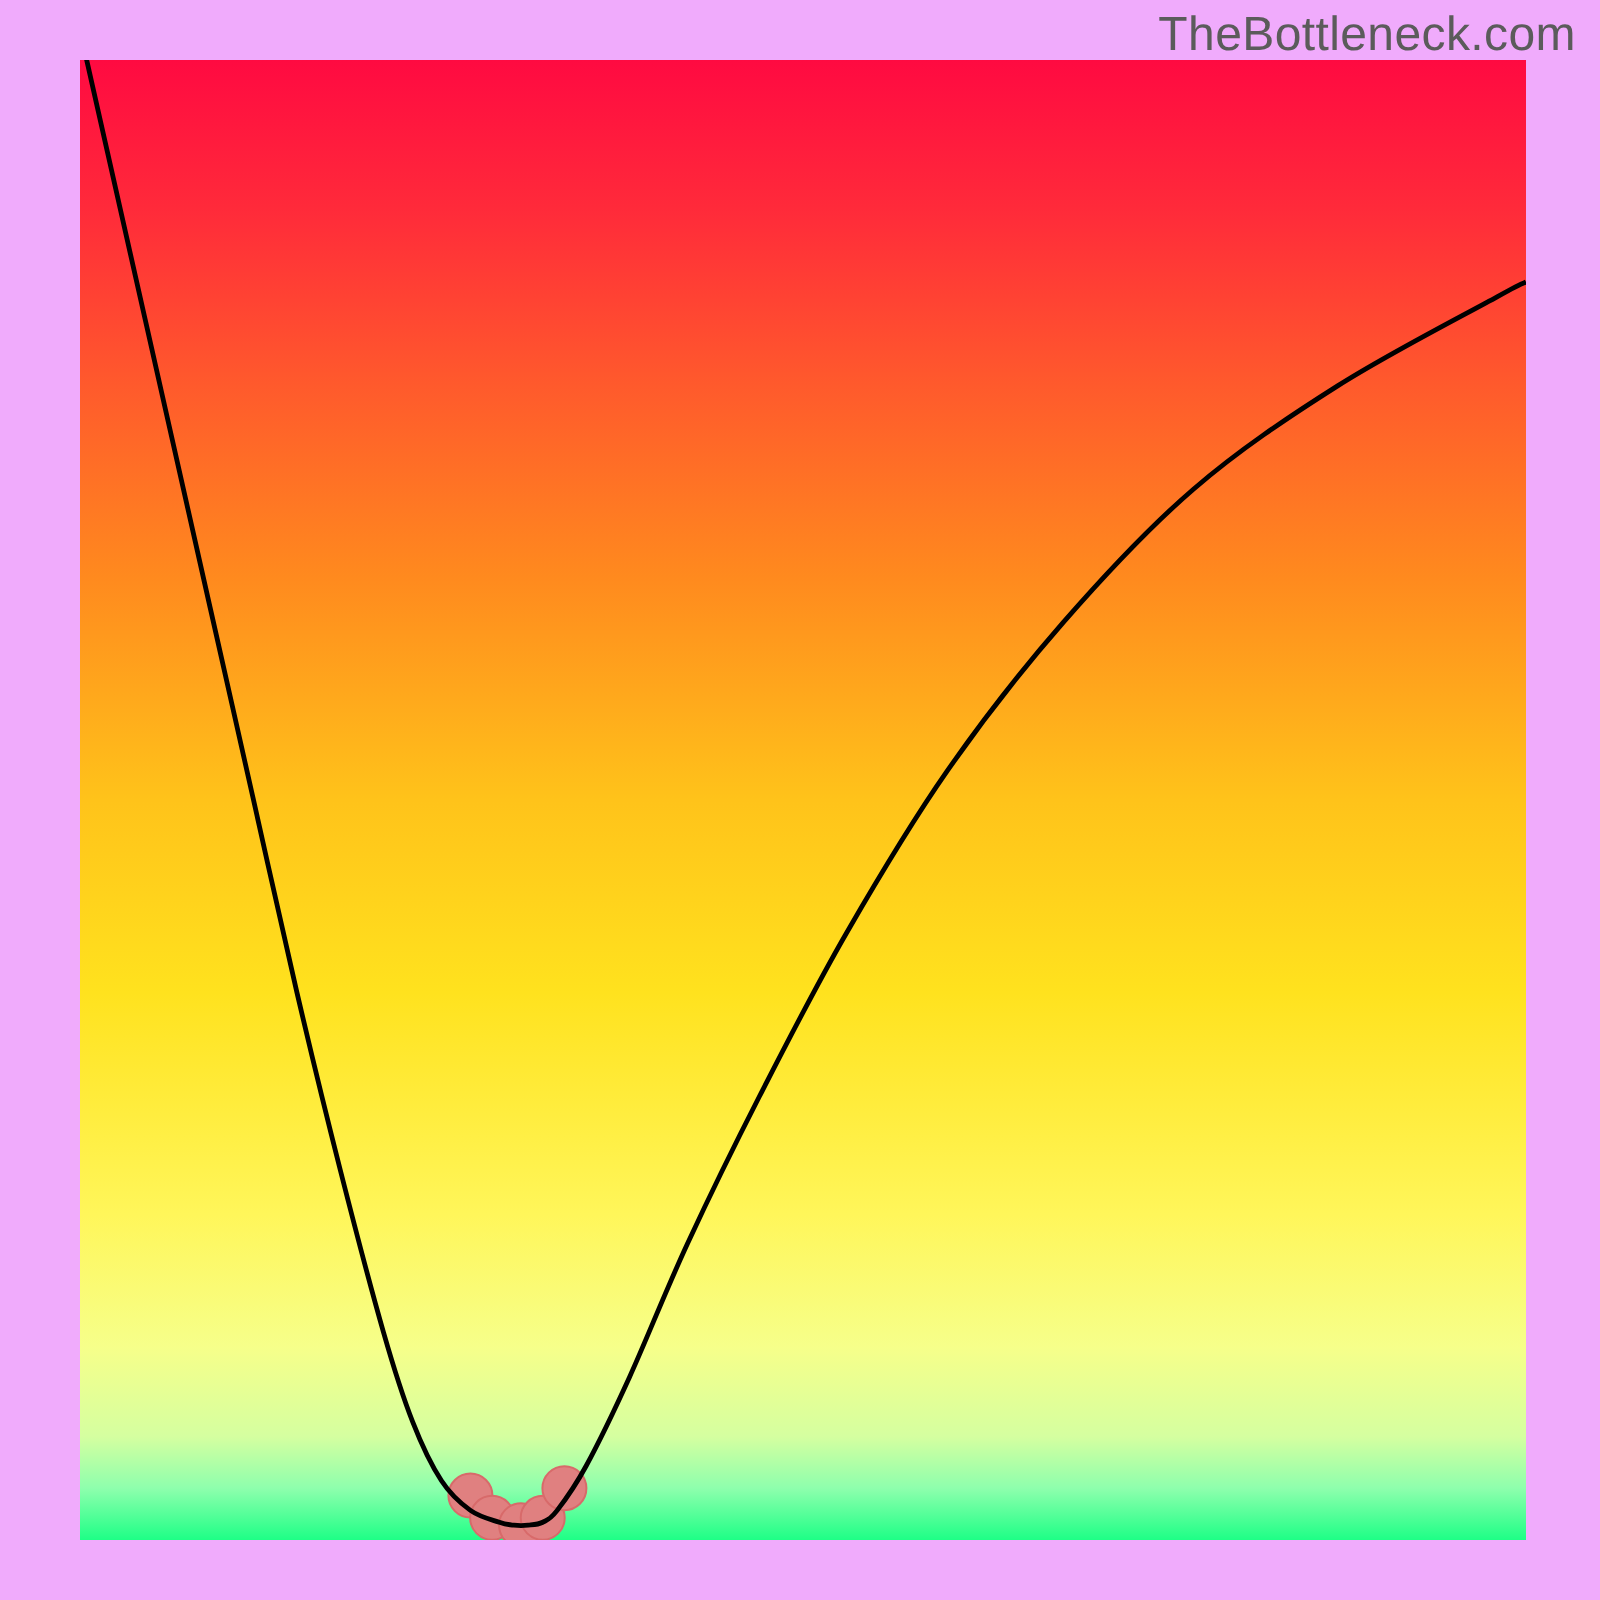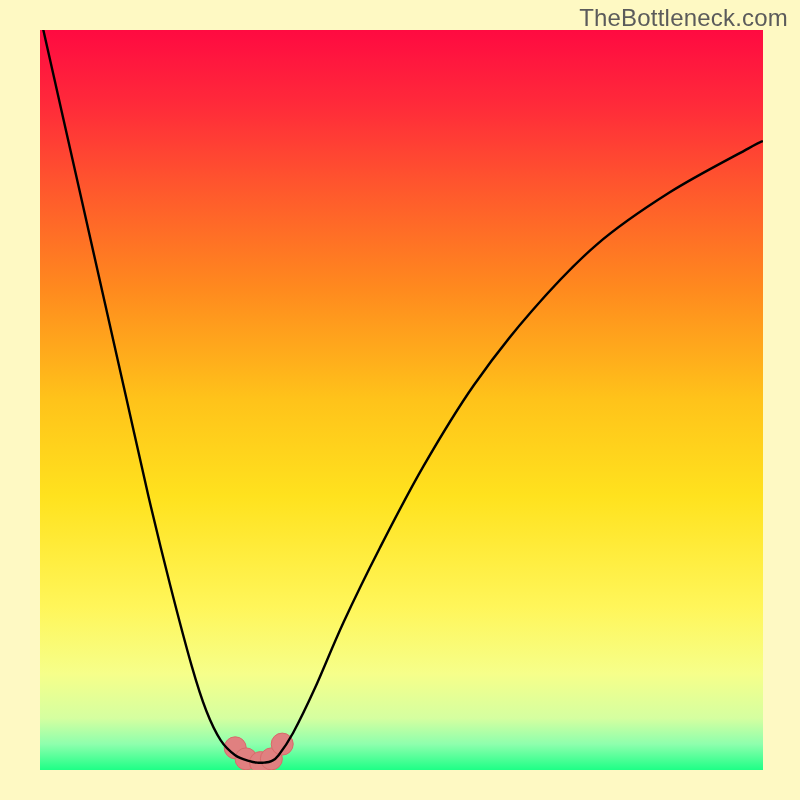--- a/index.html
+++ b/index.html
@@ -8,21 +8,21 @@
     width: 800px;
     height: 800px;
     background: #000;
     overflow: hidden;
     font-family: Arial, Helvetica, sans-serif;
   }
   .stage {
     position: relative;
     width: 800px;
     height: 800px;
-    background: #fef9c3;
+    background: #f0abfc;
   }
   .plot-area {
     position: absolute;
     left: 40px;
     top: 30px;
     width: 723px;
     height: 740px;
     overflow: hidden;
   }
   .watermark {

